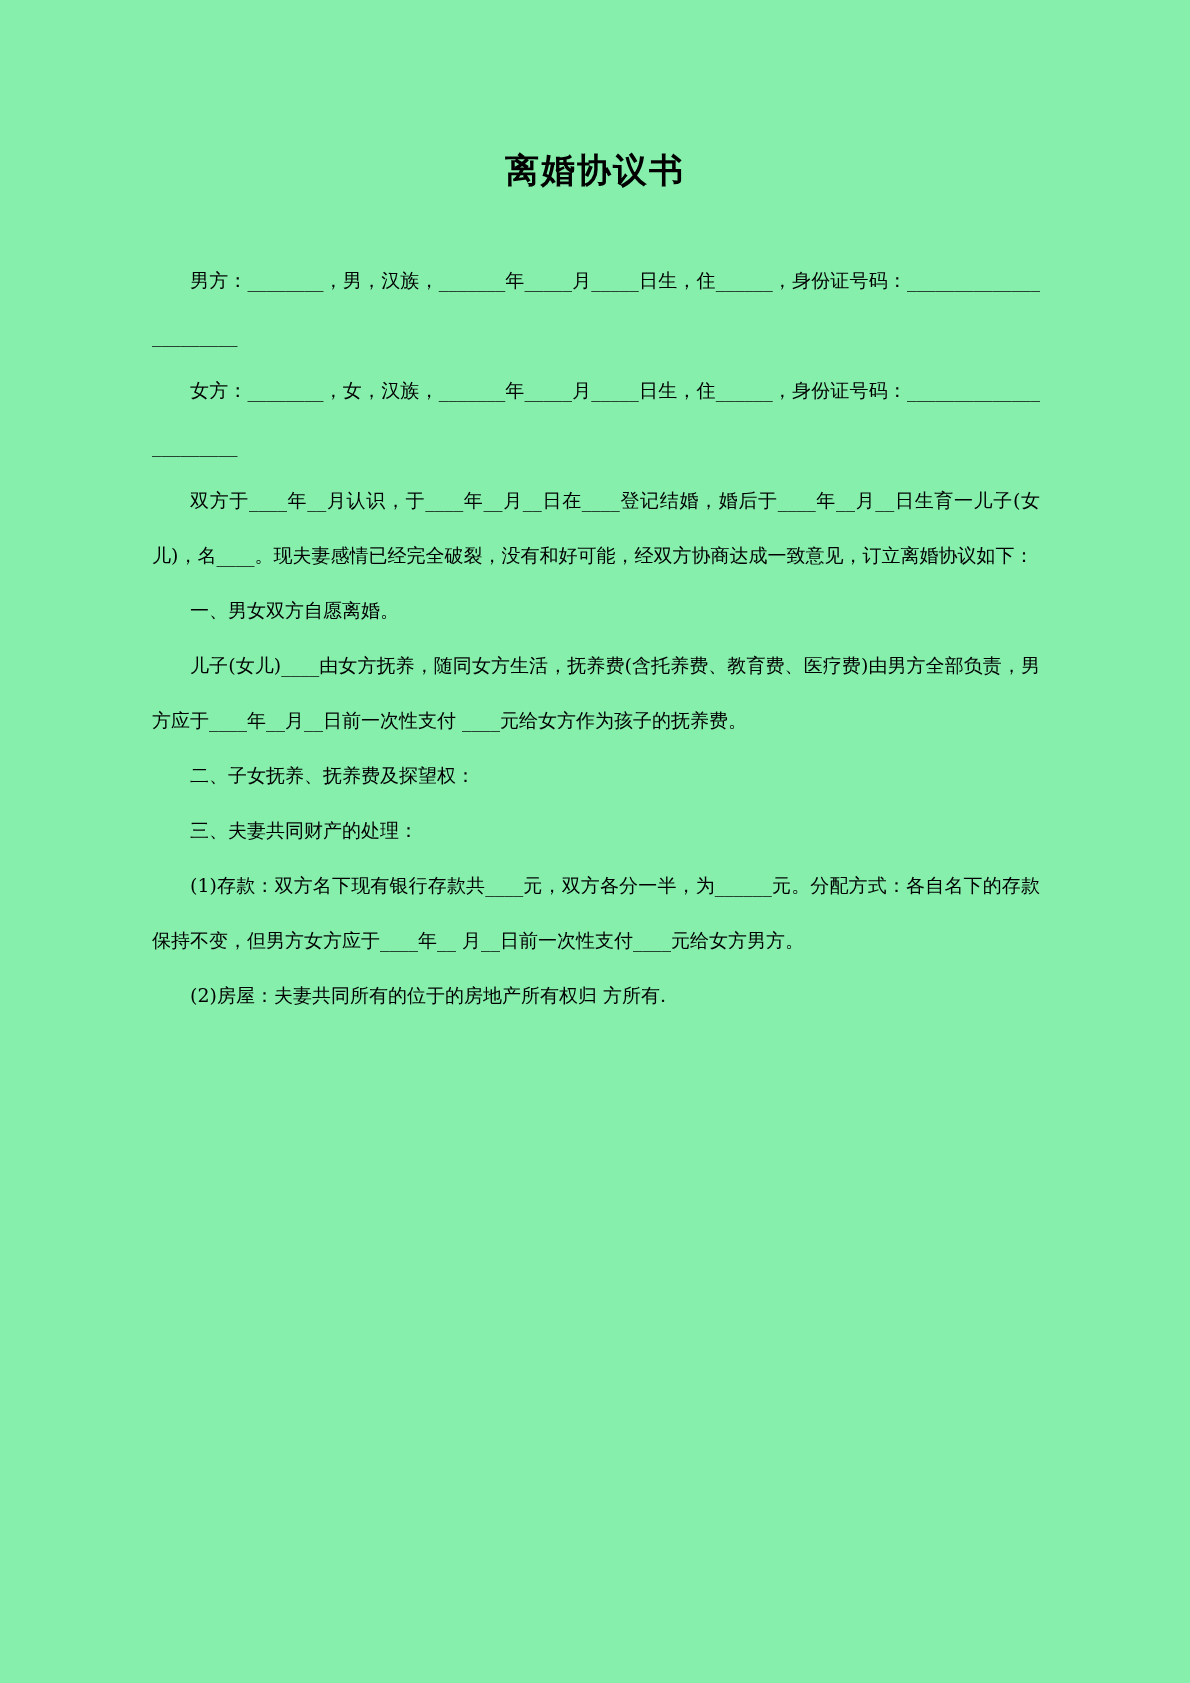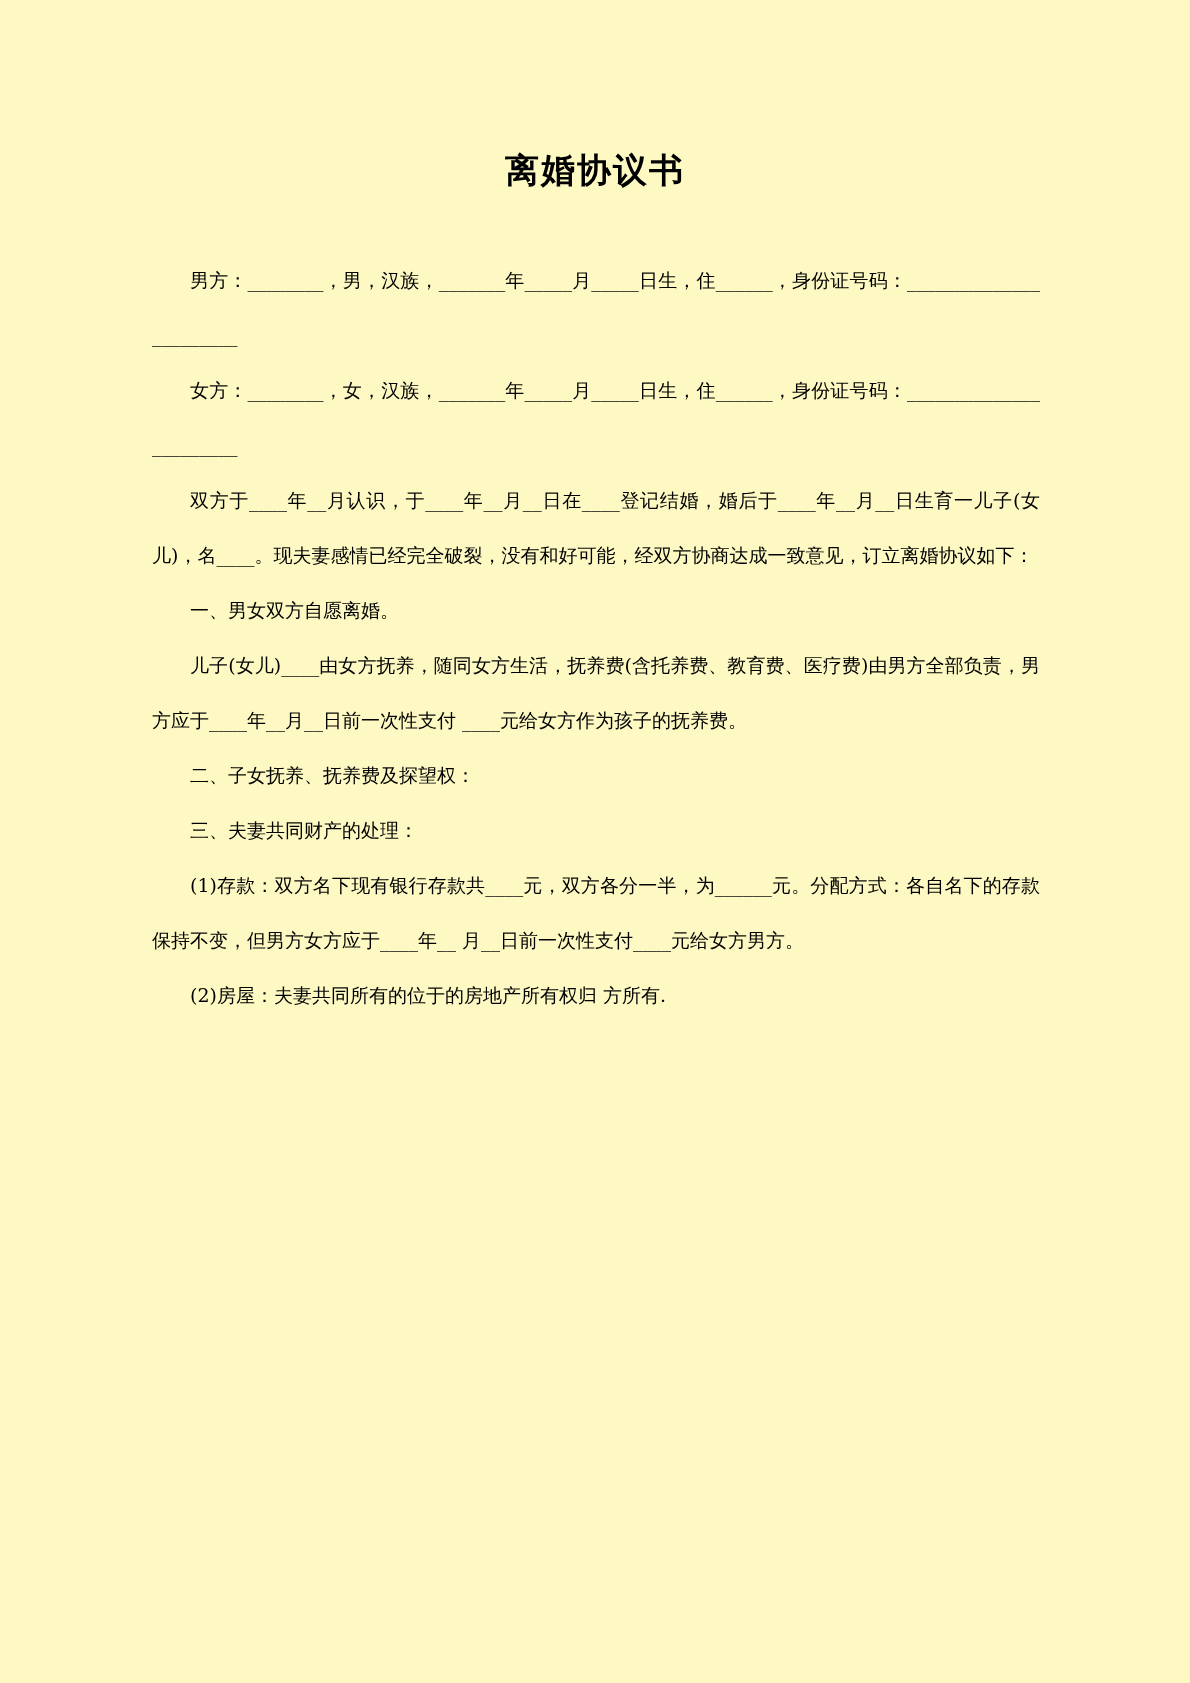--- a/index.html
+++ b/index.html
@@ -12,21 +12,21 @@
     width: 1190px;
     height: 1683px;
     font-family: "DejaVu Serif", "Liberation Serif", serif;
     color: #000000;
     overflow: hidden;
   }
   .page {
     position: relative;
     width: 1190px;
     height: 1683px;
-    background: #fef9c3;
+    background: #86efac;
     box-sizing: border-box;
     padding: 0;
   }
   .doc-title {
     font-family: "DejaVu Sans", "Liberation Sans", sans-serif;
     font-weight: bold;
     font-size: 34px;
     text-align: center;
     letter-spacing: 2px;
     margin: 0;

